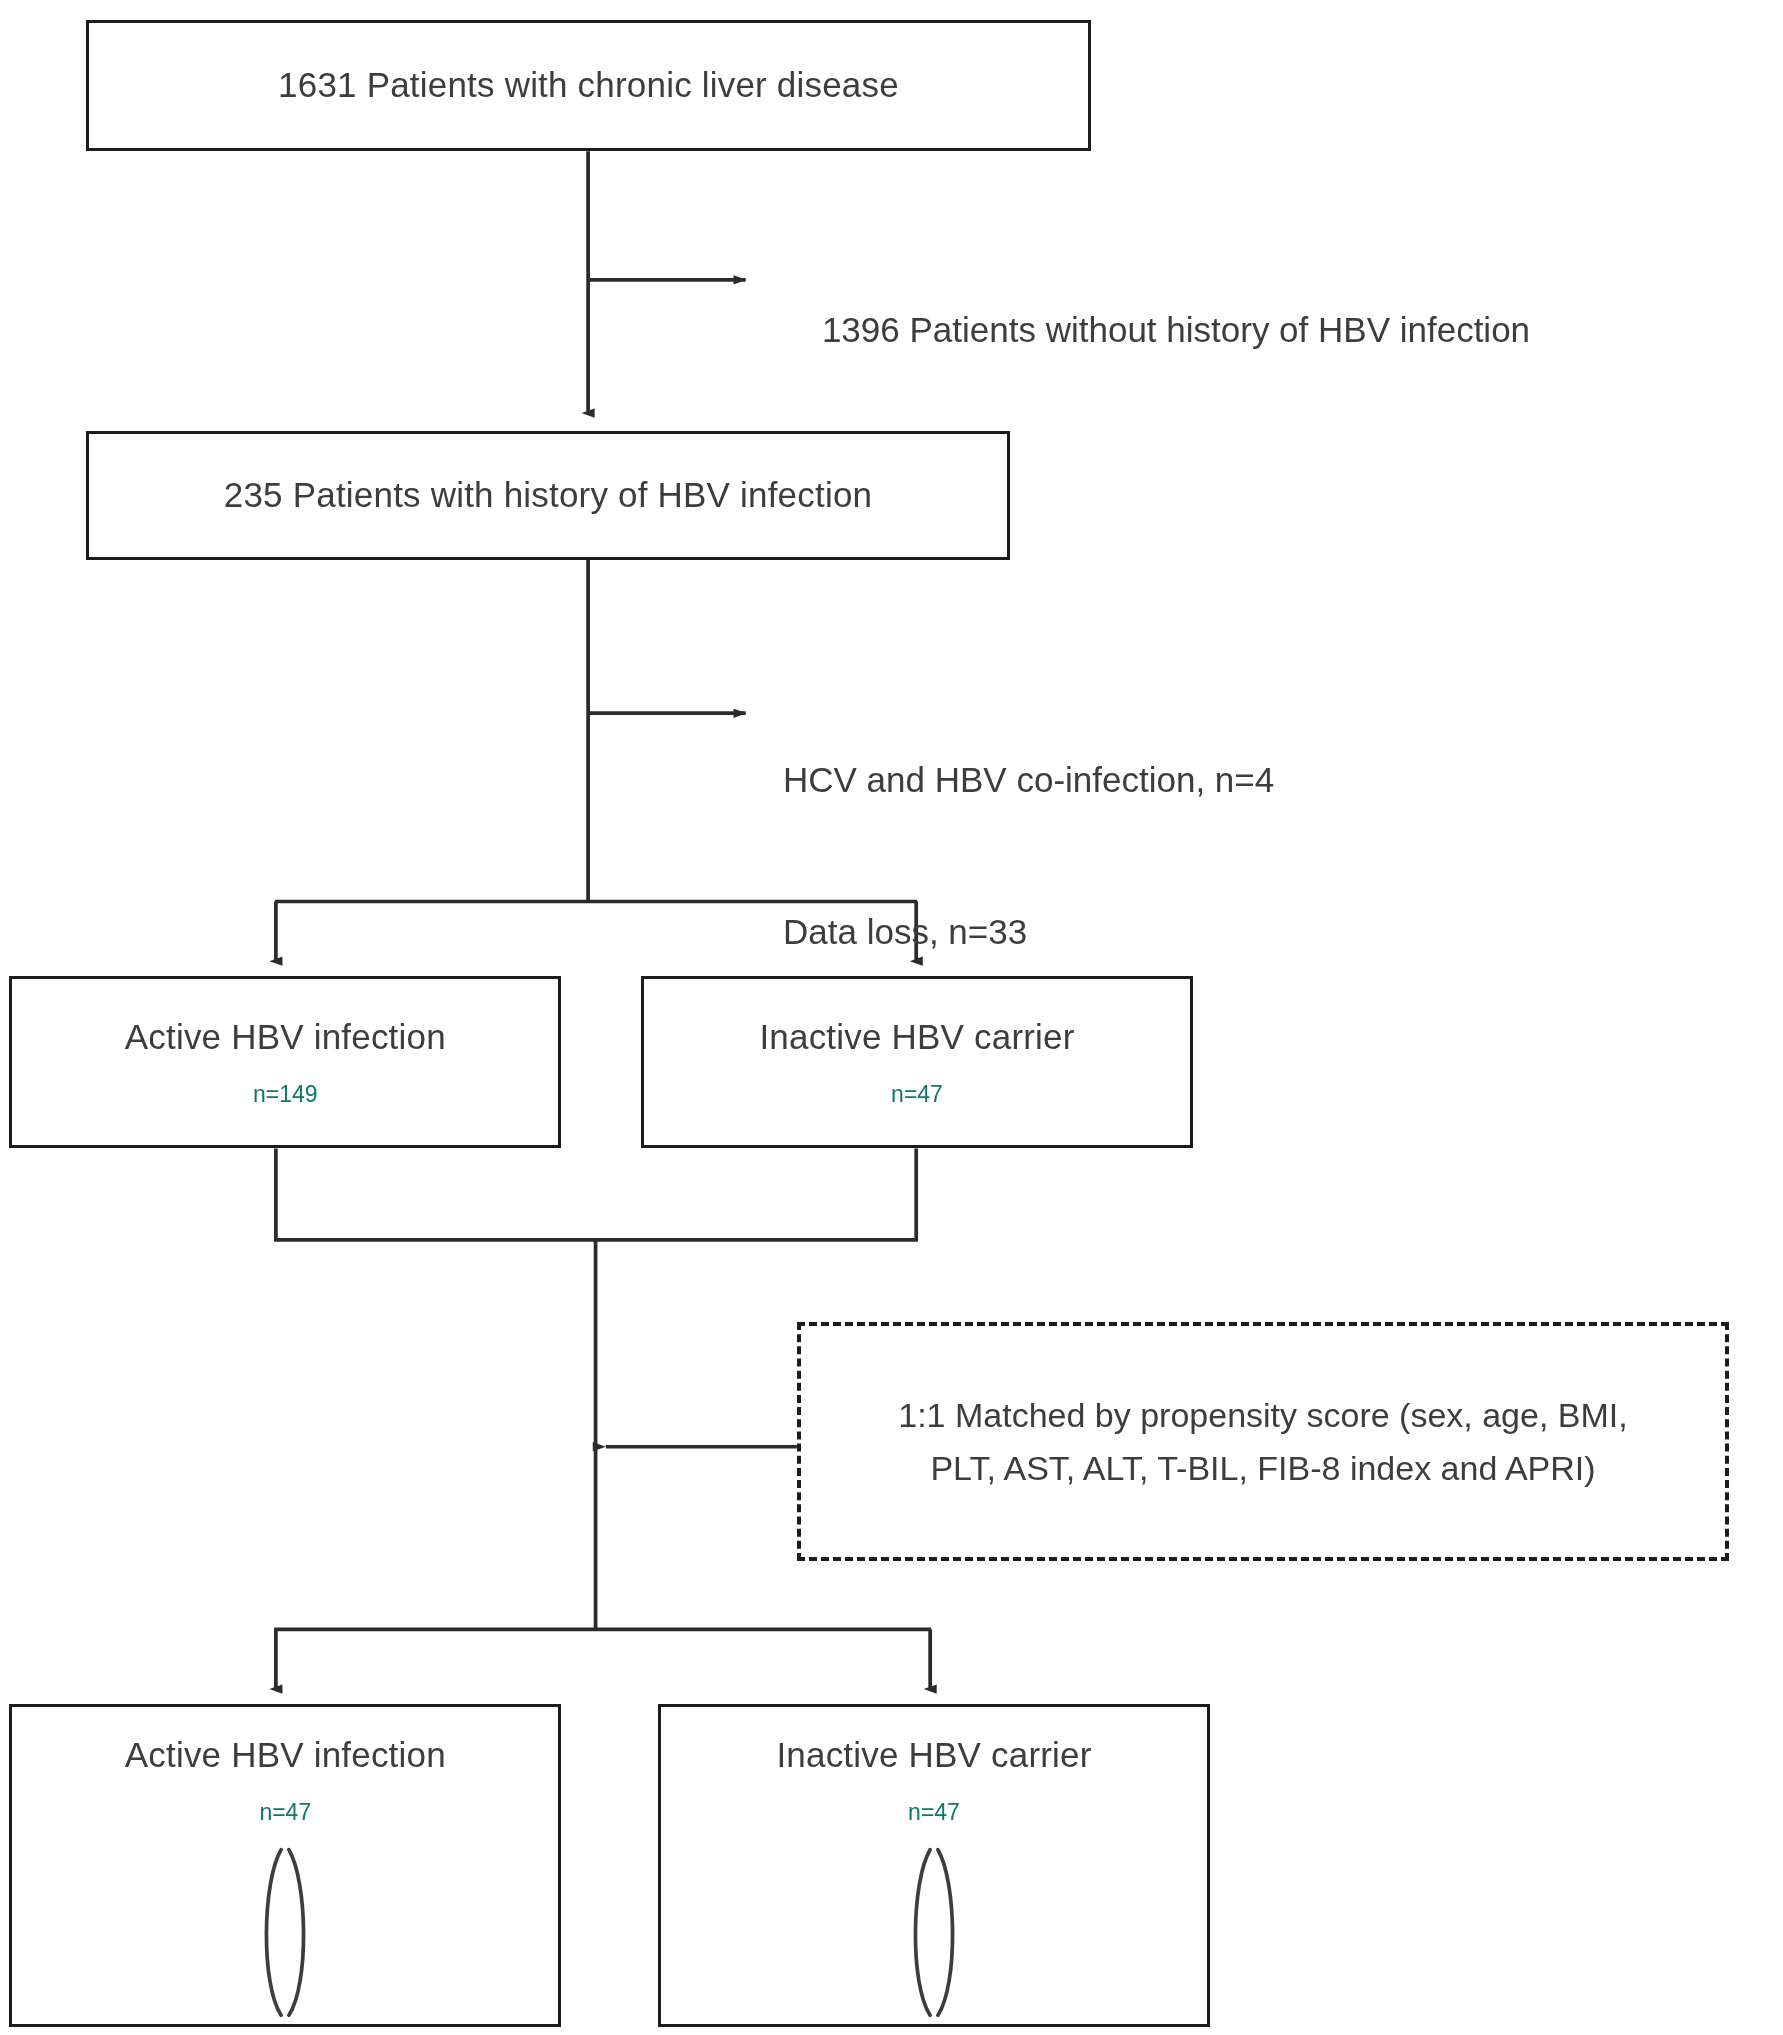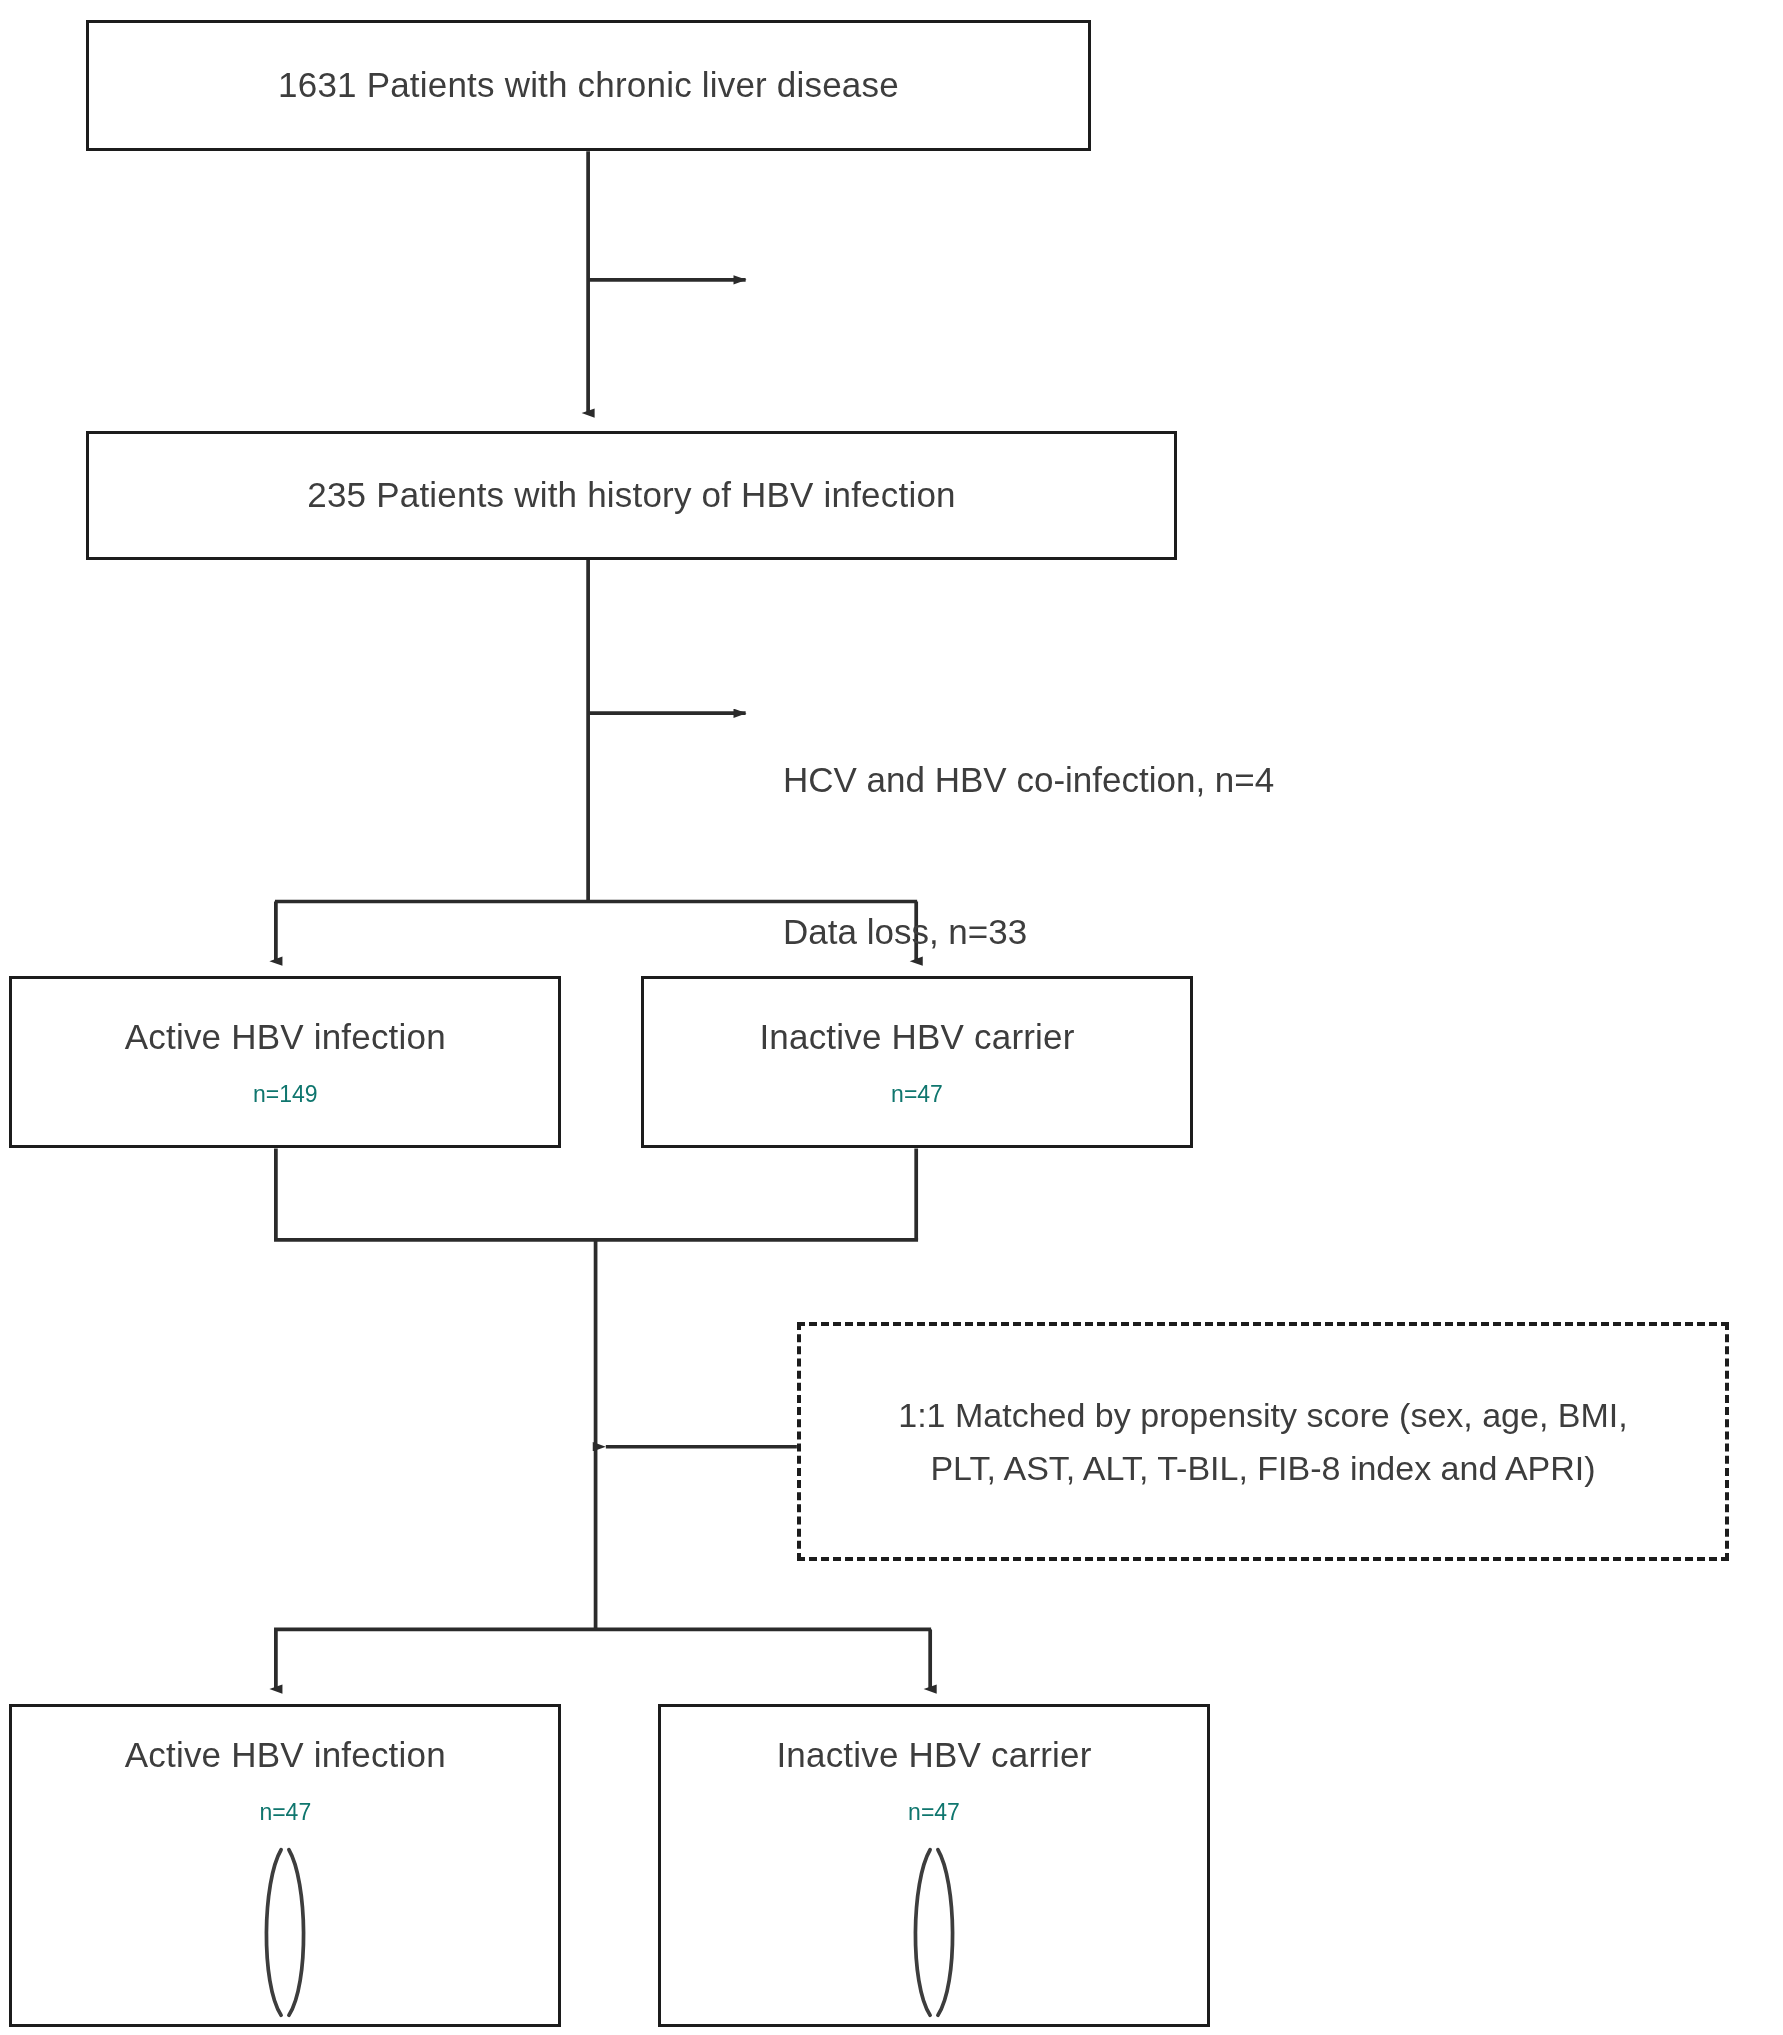--- a/index.html
+++ b/index.html
@@ -143,22 +143,25 @@
 
     <line x1="294" y1="1748" x2="999" y2="1748" stroke="#2b2b2b" stroke-width="4"></line>
     <line x1="296" y1="1748" x2="296" y2="1812" stroke="#2b2b2b" stroke-width="4" marker-end="url(#arrowDown)"></line>
     <line x1="998" y1="1748" x2="998" y2="1812" stroke="#2b2b2b" stroke-width="4" marker-end="url(#arrowDown)"></line>
   </svg>
 
   <div class="node" style="left:86px; top:19.6px; width:1005px; height:131px;">
     <span class="node-text">1631 Patients with chronic liver disease</span>
   </div>
 
-
-  <div class="node" style="left:86px; top:431px; width:1091px; height:129px;">
+  <div class="side-label" style="left:783px; top:254px;">
+    <span>1396 Patients without history of HBV infection</span>
+  </div>
+
+  <div class="node" style="left:86px; top:431px; width:924px; height:129px;">
     <span class="node-text">235 Patients with history of HBV infection</span>
   </div>
 
   <div class="side-label" style="left:783px; top:653px;">
     <div>HCV and HBV co-infection, n=4</div>
     <div>Data loss, n=33</div>
   </div>
 
   <div class="node" style="left:9.3px; top:976px; width:552px; height:172px;">
     <span class="node-text">Active HBV infection</span>

